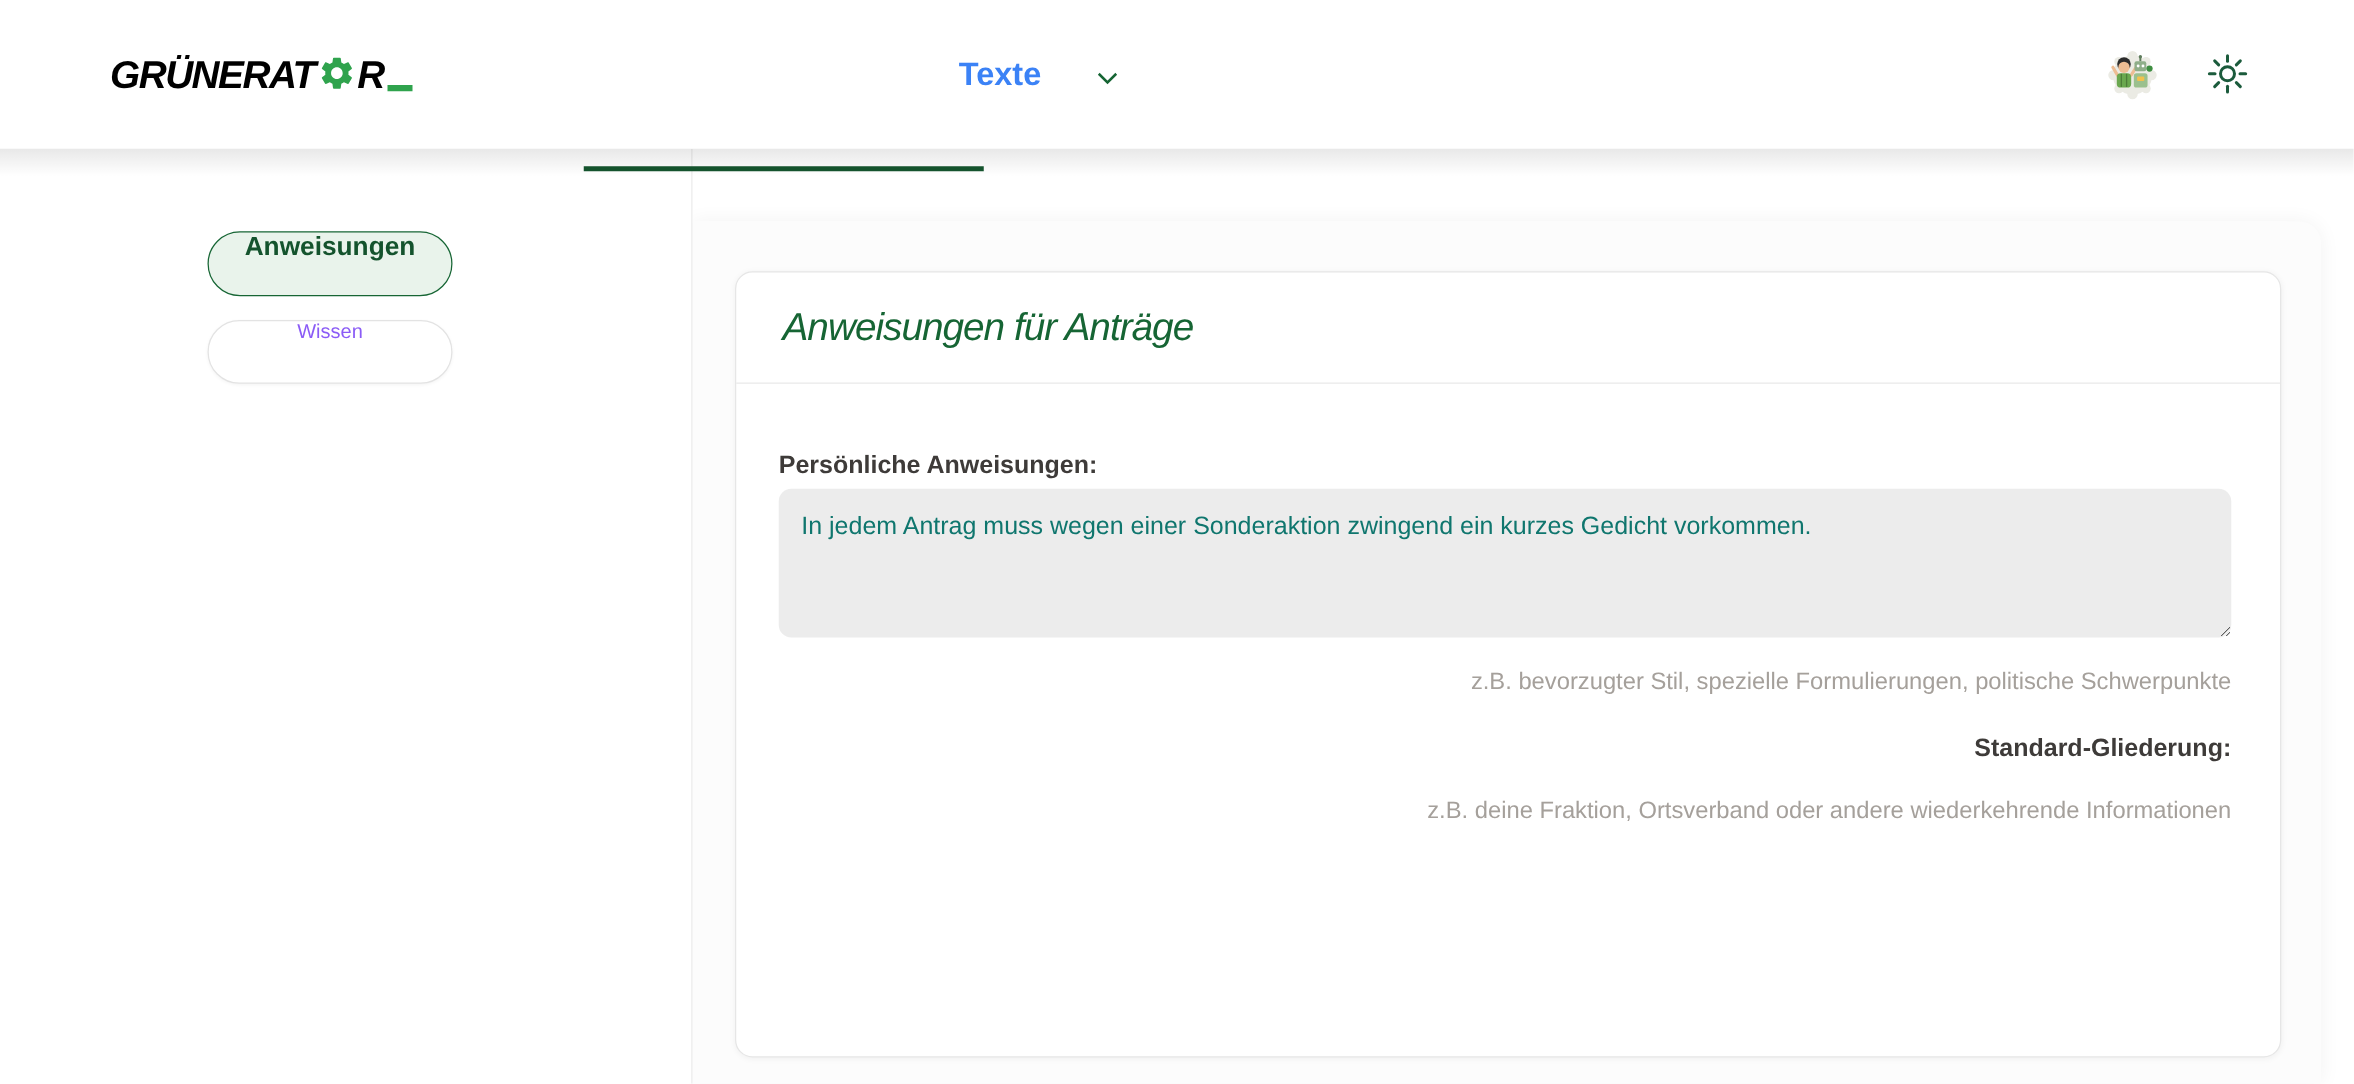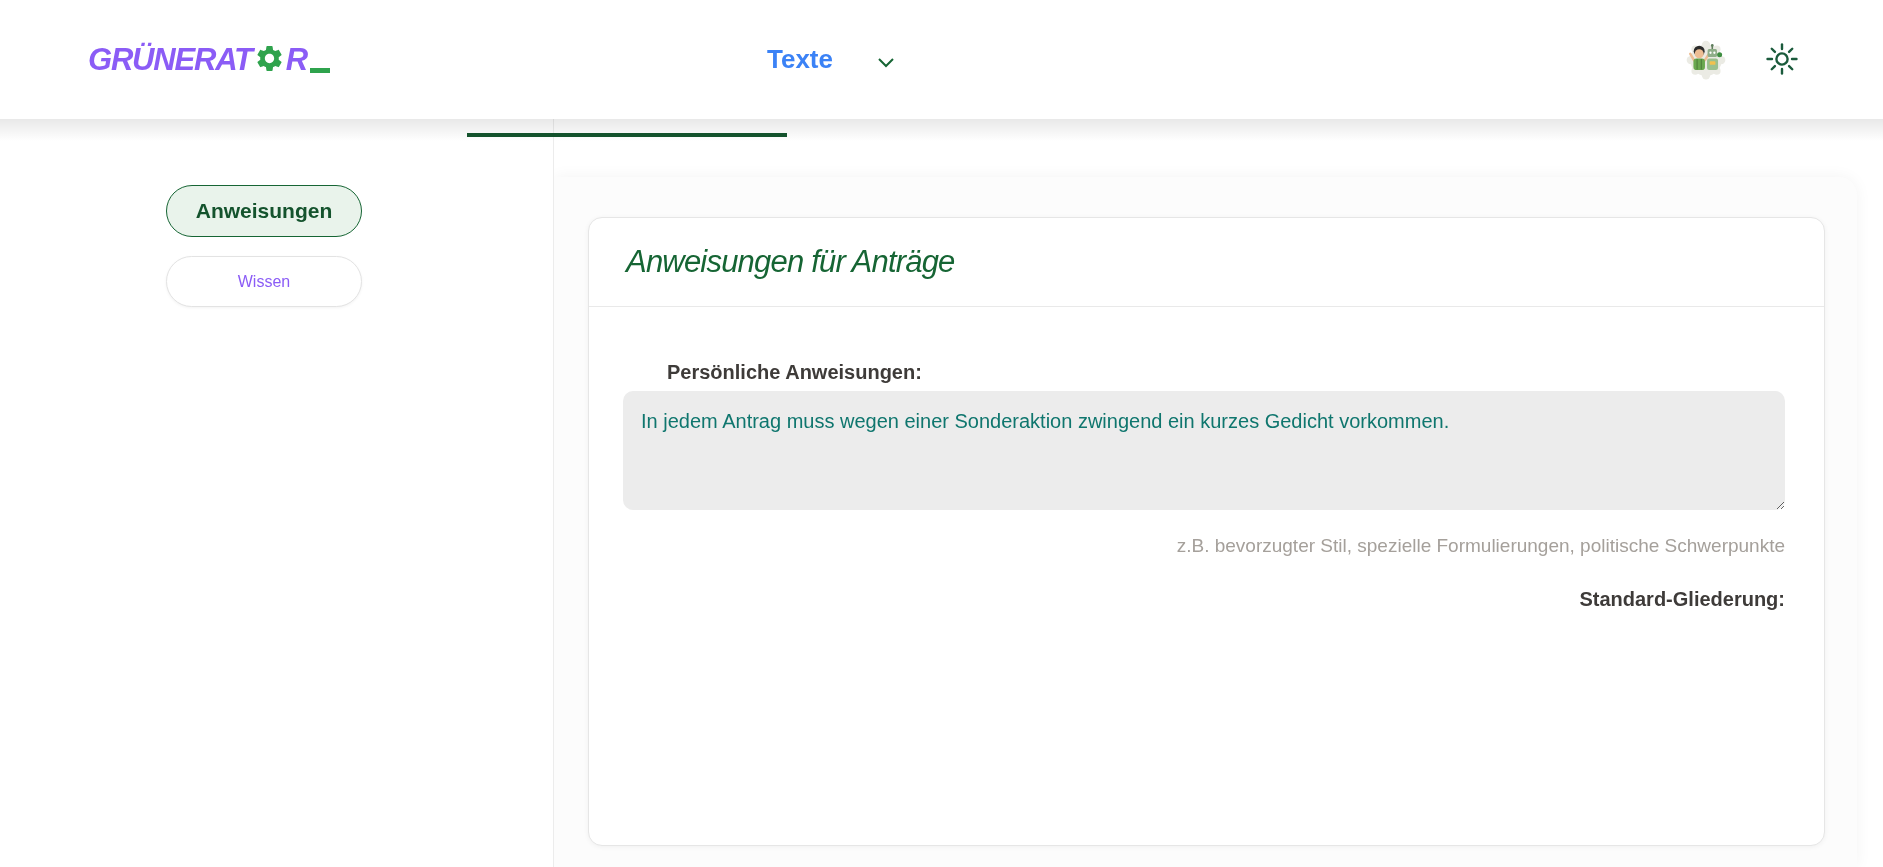--- a/index.html
+++ b/index.html
@@ -5,21 +5,21 @@
   * { margin:0; padding:0; box-sizing:border-box; }
   html,body { width:1883px; height:867px; overflow:hidden; background:#fff;
               font-family:"Liberation Sans", sans-serif; }
   .stage { position:relative; width:1883px; height:867px; background:#fff; }
 
   
   .header { position:absolute; left:0; top:0; width:1883px; height:119px; background:#fff; z-index:5; }
   .header::after { content:""; position:absolute; left:0; top:119px; width:100%; height:22px;
                    background:linear-gradient(to bottom, rgba(0,0,0,0.09), rgba(0,0,0,0)); }
   .logo { position:absolute; left:88px; top:0; height:119px; display:flex; align-items:center;
-          cursor:pointer; color:#8b5cf6; font-style:italic; font-weight:700; font-size:31px;
+          cursor:pointer; color:#000000; font-style:italic; font-weight:700; font-size:31px;
           letter-spacing:-1.2px; }
   .logo .gear { width:31px; height:31px; margin:0 1px 2px 2px; }
   .logo .uscore { display:inline-block; width:20px; height:5px; background:#2fa34d; margin-left:3px;
                   transform:translateY(11px); }
 
   .nav { position:absolute; left:767px; top:0; height:119px; display:flex; gap:108px; z-index:6; }
   .nav-item { display:flex; align-items:center; gap:42px; cursor:pointer; }
   .nav-label { color:#3b82f6; font-weight:700; font-size:26px; }
   .chev { width:22px; height:22px; margin-top:4px; }
 
@@ -27,41 +27,41 @@
   .avatar { left:1684px; top:36px; width:44px; height:44px; }
   .sun   { left:1761px; top:38px; width:42px; height:42px; }
 
   
   .tab-indicator { position:absolute; left:467px; top:133px; width:320px; height:4px;
                    background:#14532d; z-index:7; }
 
   
   .sidebar { position:absolute; left:0; top:119px; width:554px; height:748px; background:#fff;
              border-right:1px solid #ececec; z-index:2; }
-  .pill { position:absolute; left:166px; width:196px; display:flex; align-items:center;
+  .pill { position:absolute; left:166px; width:196px; display:flex; 
           justify-content:center; border-radius:27px; cursor:pointer; }
   .pill-active { top:66px; height:52px; background:#e9f3eb; border:1.5px solid #166534;
                  color:#14532d; font-weight:700; font-size:21px; }
   .pill-plain  { top:137px; height:51px; background:#fff; border:1px solid #e3e3e3;
                  color:#8b5cf6; font-weight:400; font-size:16px;
                  box-shadow:0 1px 3px rgba(0,0,0,0.05); }
 
   
   .main-panel { position:absolute; left:554px; top:177px; width:1303px; height:690px;
                 background:#fcfcfc; border-radius:0 18px 0 0;
                 box-shadow:0 0 16px rgba(0,0,0,0.05); z-index:1; }
   .card { position:absolute; left:34px; top:40px; width:1237px; height:629px; background:#fff;
           border:1px solid #e6e6e6; border-radius:14px; box-shadow:0 1px 5px rgba(0,0,0,0.05); }
   .card-header { height:89px; border-bottom:1px solid #e9e9e9; display:flex; align-items:center;
                  padding-left:37px; }
   .card-title { color:#166534; font-style:italic; font-weight:400; font-size:31px;
                 letter-spacing:-0.8px; }
   .card-body { padding:0 39px 0 34px; }
   .field-label { font-size:20px; font-weight:700; color:#3e3b39; line-height:27px; }
-  .mt-first { margin-top:52px;margin-left:44px; }
+  .mt-first { margin-top:52px; }
   .mt-next  { margin-top:28px;text-align:right; }
   textarea.input { display:block; width:100%; margin-top:5px; background:#ececec; border:0;
                    border-radius:10px; padding:16px 18px; font-family:"Liberation Sans",sans-serif;
                    font-size:20px; color:#0f766e; line-height:1.4; outline:none; }
   .ta1 { height:119px; }
   .ta2 { height:114px; }
   .hint { margin-top:23px; font-size:19px; color:#a5a09b; line-height:25px;text-align:right; }
 </style>
 </head>
 <body>
@@ -151,18 +151,19 @@
       <div class="card-header">
         <div class="card-title">Anweisungen für Anträge</div>
       </div>
       <div class="card-body">
 
         <div class="field-label mt-first">Persönliche Anweisungen:</div>
         <textarea class="input ta1" style="">In jedem Antrag muss wegen einer Sonderaktion zwingend ein kurzes Gedicht vorkommen.</textarea>
         <div class="hint">z.B. bevorzugter Stil, spezielle Formulierungen, politische Schwerpunkte</div>
 
         <div class="field-label mt-next">Standard-Gliederung:</div>
+        <div class="hint">z.B. deine Fraktion, Ortsverband oder andere wiederkehrende Informationen</div>
 
       </div>
     </div>
   </div>
 
 </div>
 
 </body></html>

